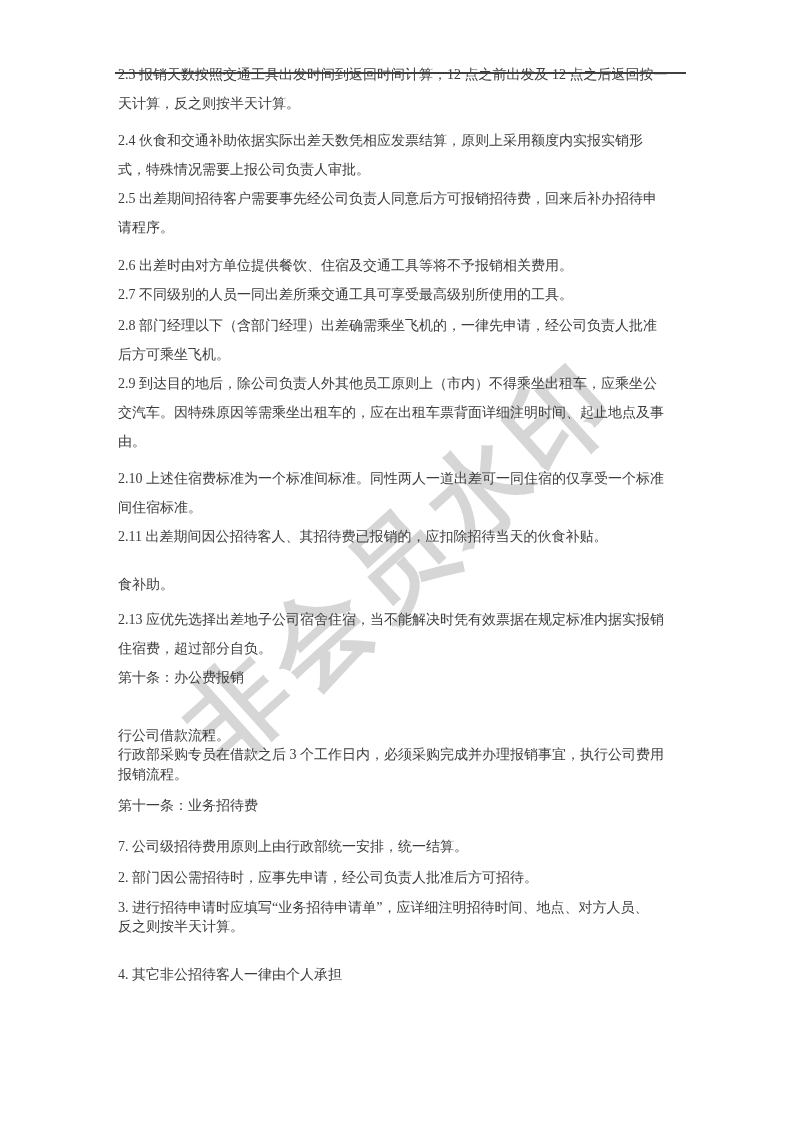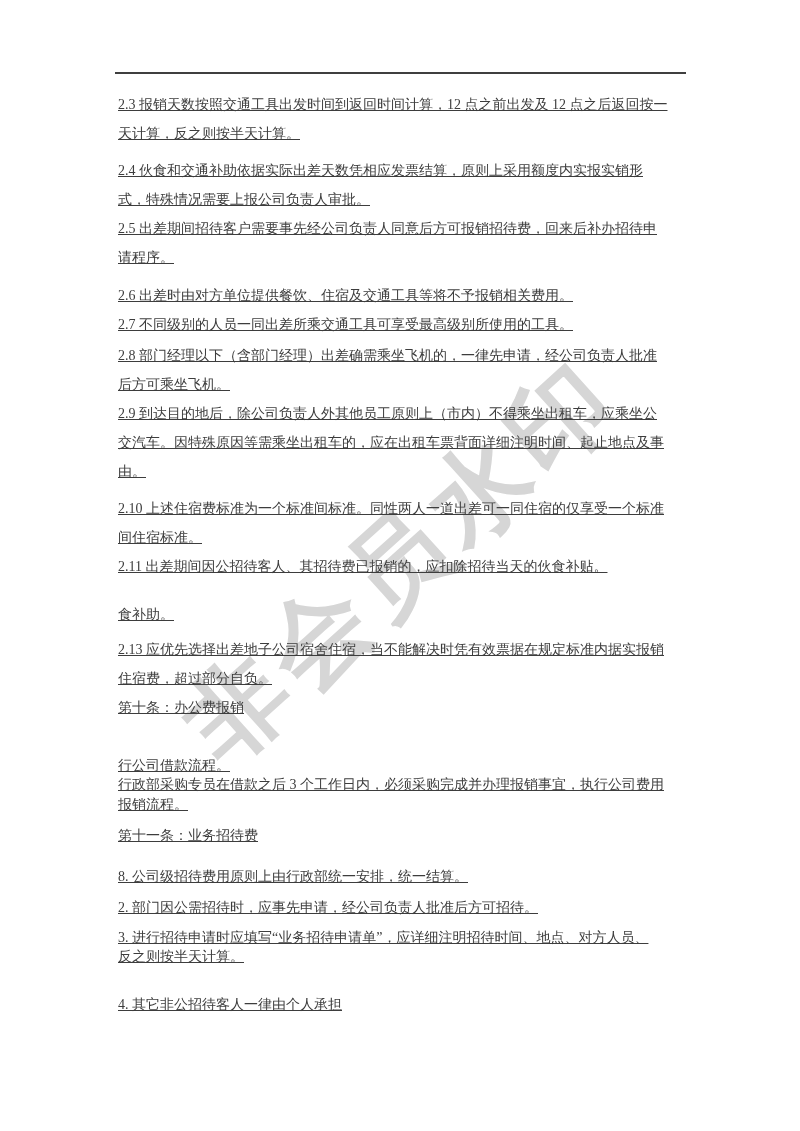--- a/index.html
+++ b/index.html
@@ -40,23 +40,22 @@
     width: 571px;
     height: 2px;
     background: #3f3f3f;
     z-index: 2;
   }
   .content {
     position: absolute;
     left: 118px;
     top: 0;
     width: 565px;
-    padding-top: 90px;
+    padding-top: 60px;
     z-index: 1;
-    text-decoration: underline;
   }
   .content p {
     margin: 0;
     padding: 0;
     font-size: 14px;
     line-height: 29px;
   }
   .content p.lh28 { line-height: 28px; }
   .content p.lh20 { line-height: 20px; }
   .content p.lh19 { line-height: 19px; }
@@ -140,21 +139,21 @@
     <p class="lh20" style="margin-top:-5px">
       <span class="tline">行政部采购专员在借款之后 3 个工作日内，必须采购完成并办理报销事宜，执行公司费用</span><br>
       <span class="tline">报销流程。</span>
     </p>
 
     <p style="margin-top:6px">
       <span class="tline">第十一条：业务招待费</span>
     </p>
 
     <p style="margin-top:12px">
-      <span class="tline">8. 公司级招待费用原则上由行政部统一安排，统一结算。</span>
+      <span class="tline">7. 公司级招待费用原则上由行政部统一安排，统一结算。</span>
     </p>
 
     <p style="margin-top:2px">
       <span class="tline">2. 部门因公需招待时，应事先申请，经公司负责人批准后方可招待。</span>
     </p>
 
     <p class="lh19" style="margin-top:6px">
       <span class="tline">3. 进行招待申请时应填写“业务招待申请单”，应详细注明招待时间、地点、对方人员、</span><br>
       <span class="tline">反之则按半天计算。</span>
     </p>

